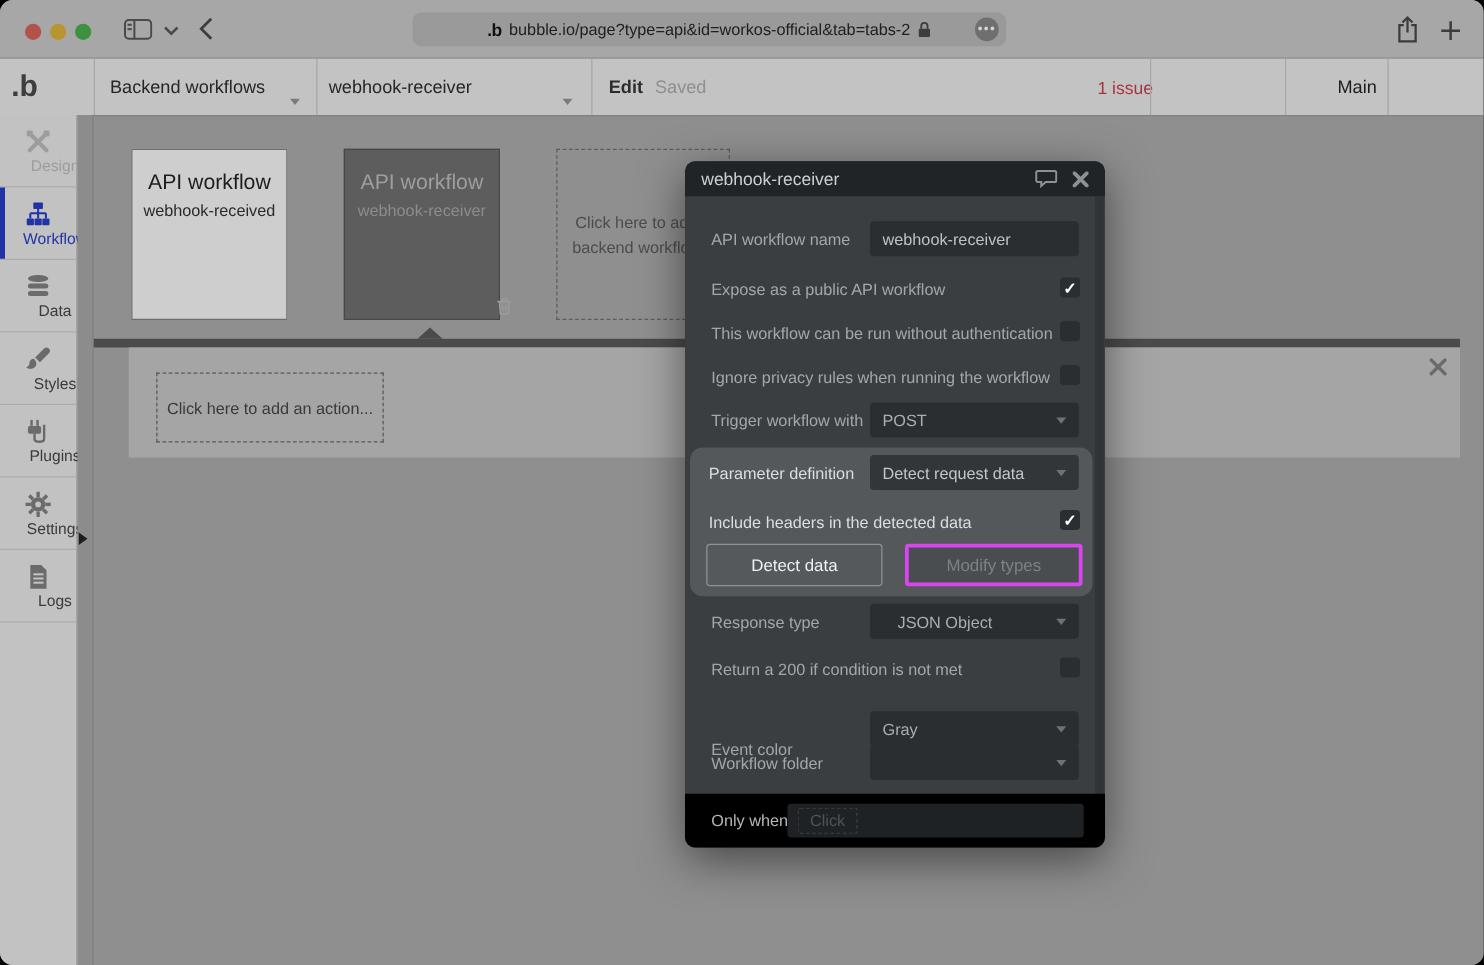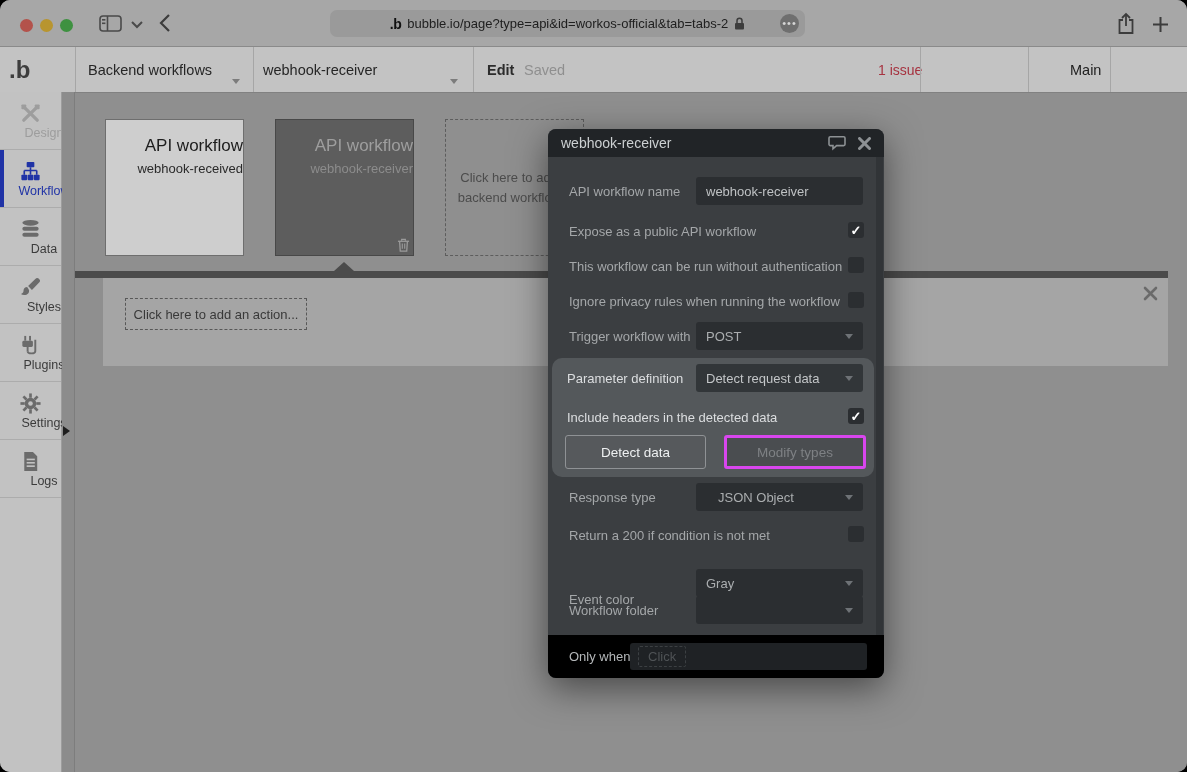--- a/index.html
+++ b/index.html
@@ -28,31 +28,31 @@
   .snav .lbl{font-size:12.5px;color:#3b3b3b;margin-left:27px;}
   .snav.disabled svg{color:#9d9d9d;}
   .snav.disabled .lbl{color:#9d9d9d;}
   .snav.active svg{color:#2033a6;}
   .snav.active .lbl{color:#2033a6;}
   .snav.active::before{content:"";position:absolute;left:0;top:0;bottom:0;width:4px;background:#2033a6;}
   .gutter{position:absolute;left:62px;top:92px;width:12px;bottom:0;background:#8c8c8c;border-right:1px solid #7d7d7d;}
   .collapse-arrow{position:absolute;left:63px;top:426px;width:0;height:0;border-top:5px solid transparent;border-bottom:5px solid transparent;border-left:7px solid #1e1e1e;}
   
   .canvas{position:absolute;left:75px;top:92px;right:0;bottom:0;background:#8f8f8f;border-top:1px solid #818181;}
-  .wfcard{position:absolute;width:139px;height:137px;background:#cecece;border:1px solid #6e6e6e;text-align:right;box-sizing:border-box;}
+  .wfcard{position:absolute;width:125px;height:137px;background:#cecece;border:1px solid #6e6e6e;text-align:center;box-sizing:border-box;}
   .wfcard .t{margin-top:16px;font-size:17px;color:#1d1d1d;}
   .wfcard .s{margin-top:5px;font-size:13px;color:#2a2a2a;}
   .wfcard.selected{background:#5d5d5d;border-color:#484848;}
   .wfcard.selected .t{color:#9e9e9e;}
   .wfcard.selected .s{color:#8c8c8c;}
   .ghostcard{position:absolute;width:139px;height:137px;border:1px dashed #5d5d5d;box-sizing:border-box;text-align:center;font-size:13px;color:#4c4c4c;line-height:20px;padding:48px 10px 0;}
   .evbar{position:absolute;left:0;top:178px;width:1093px;height:7px;background:#4b4b4b;}
   .evcaret{position:absolute;left:259px;top:169px;width:0;height:0;border-left:10px solid transparent;border-right:10px solid transparent;border-bottom:9px solid #4b4b4b;}
   .actionpanel{position:absolute;left:28px;top:185px;width:1065px;height:88px;background:#a5a5a5;}
-  .addaction{position:absolute;left:22px;top:20px;width:182px;height:32px;border:1px dashed #585858;display:flex;align-items:center;justify-content:center;font-size:13px;color:#393939;box-sizing:border-box;}
+  .addaction{position:absolute;left:22px;top:20px;width:182px;height:56px;border:1px dashed #585858;display:flex;align-items:center;justify-content:center;font-size:13px;color:#393939;box-sizing:border-box;}
   
   .modal{position:absolute;left:548px;top:129px;width:336px;height:549px;background:#3b3e41;border-radius:8px;box-shadow:0 10px 36px rgba(0,0,0,.5);z-index:10;}
   .mhead{position:absolute;left:0;top:0;right:0;height:28px;background:#212427;border-radius:8px 8px 0 0;display:flex;align-items:center;padding:0 13px;box-sizing:border-box;color:#ccd0d2;font-size:14px;}
   .scrollstrip{position:absolute;top:28px;right:1px;width:7px;bottom:0;background:#313437;border-radius:0 0 7px 0;}
   .mlabel{position:absolute;left:21px;font-size:13px;color:#a4a7a9;}
   .ctl{position:absolute;left:148px;width:167px;height:28px;background:#2b2e31;border-radius:3px;display:flex;align-items:center;padding:0 10px;box-sizing:border-box;font-size:13px;color:#abaeb0;}
   .ctl .val{flex:1;white-space:nowrap;overflow:hidden;}
   .ctl .dcaret{width:0;height:0;border-left:4.5px solid transparent;border-right:4.5px solid transparent;border-top:5px solid #6e7276;}
   .cb{position:absolute;left:300px;width:16px;height:16px;background:#2b2e31;border-radius:3px;}
   .cb.checked::after{content:"✓";position:absolute;left:2.5px;top:0.5px;color:#fff;font-size:13px;font-weight:700;}

